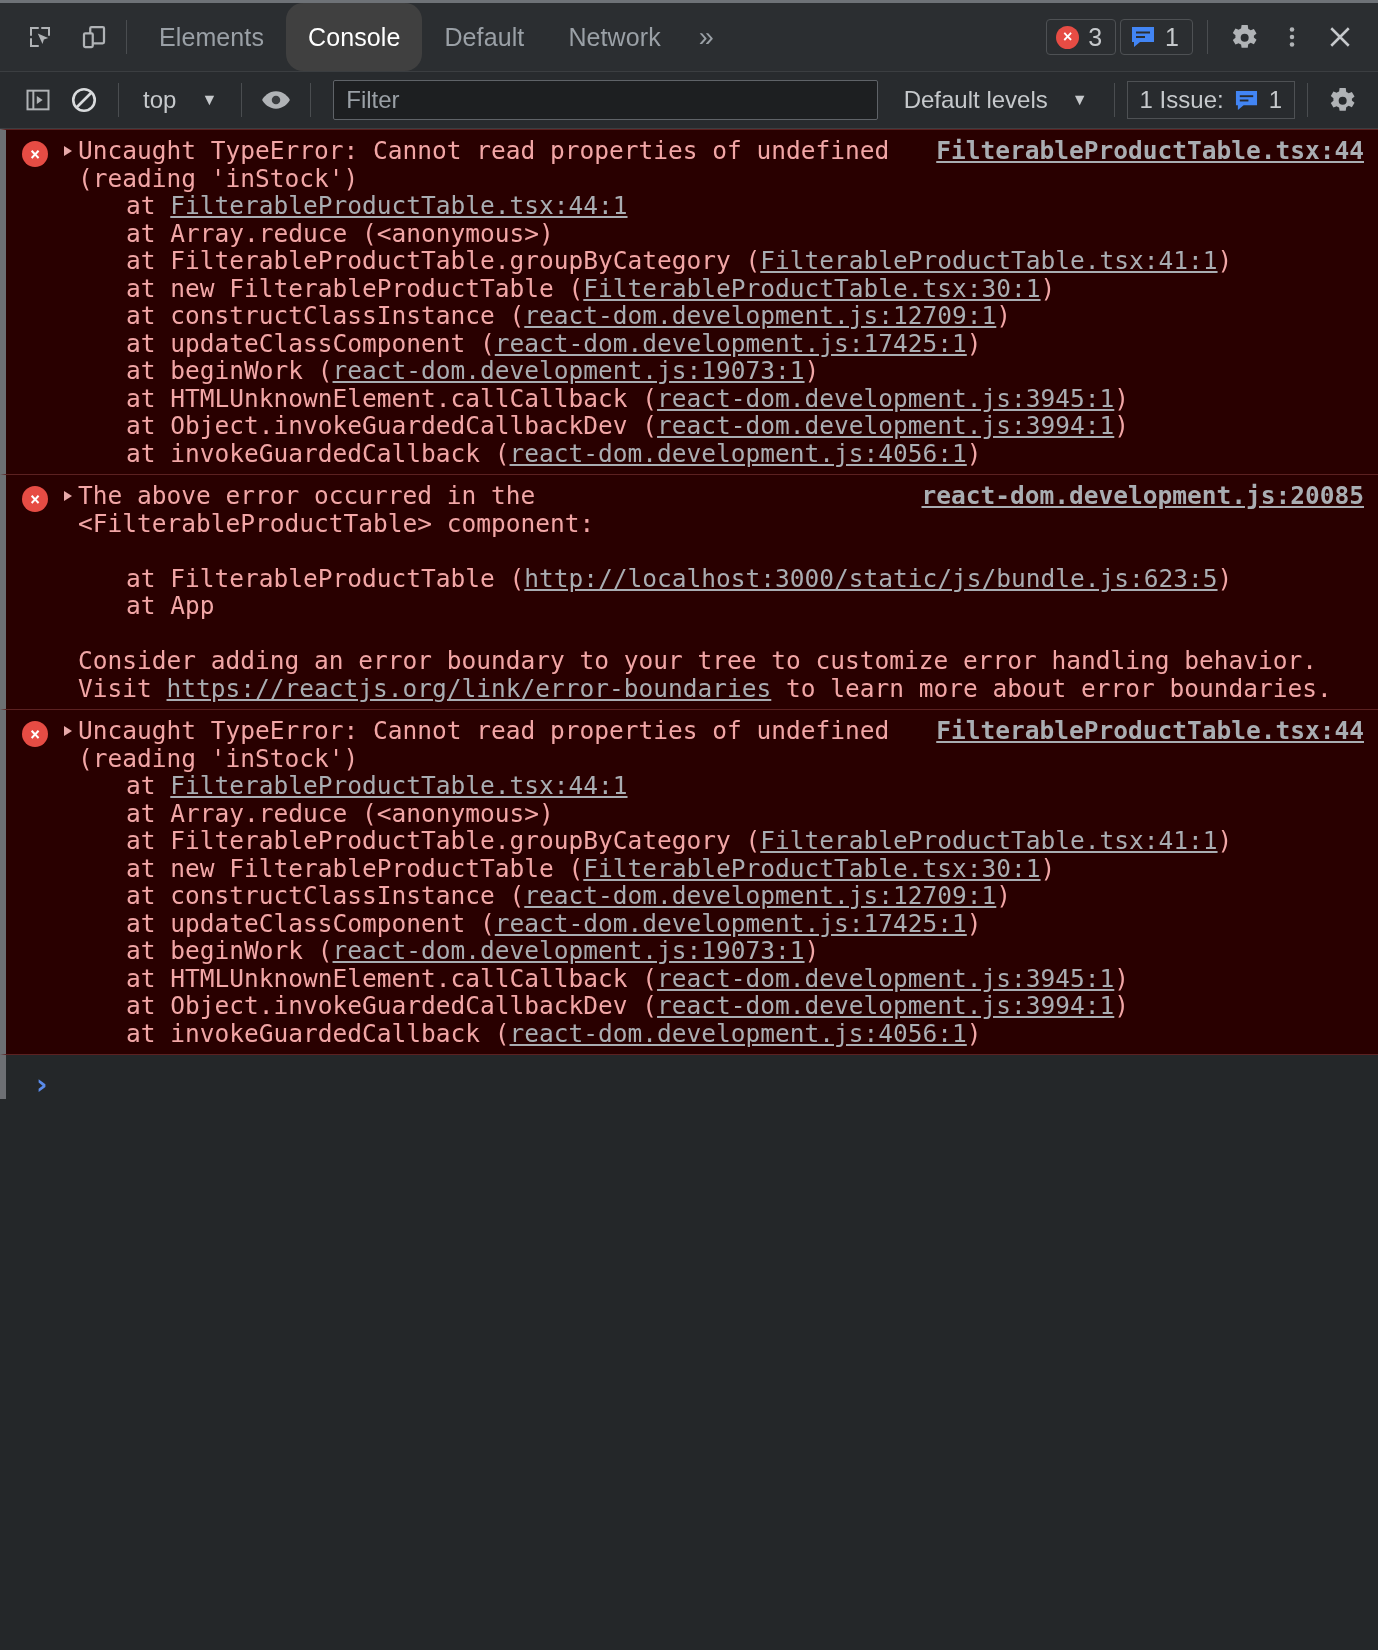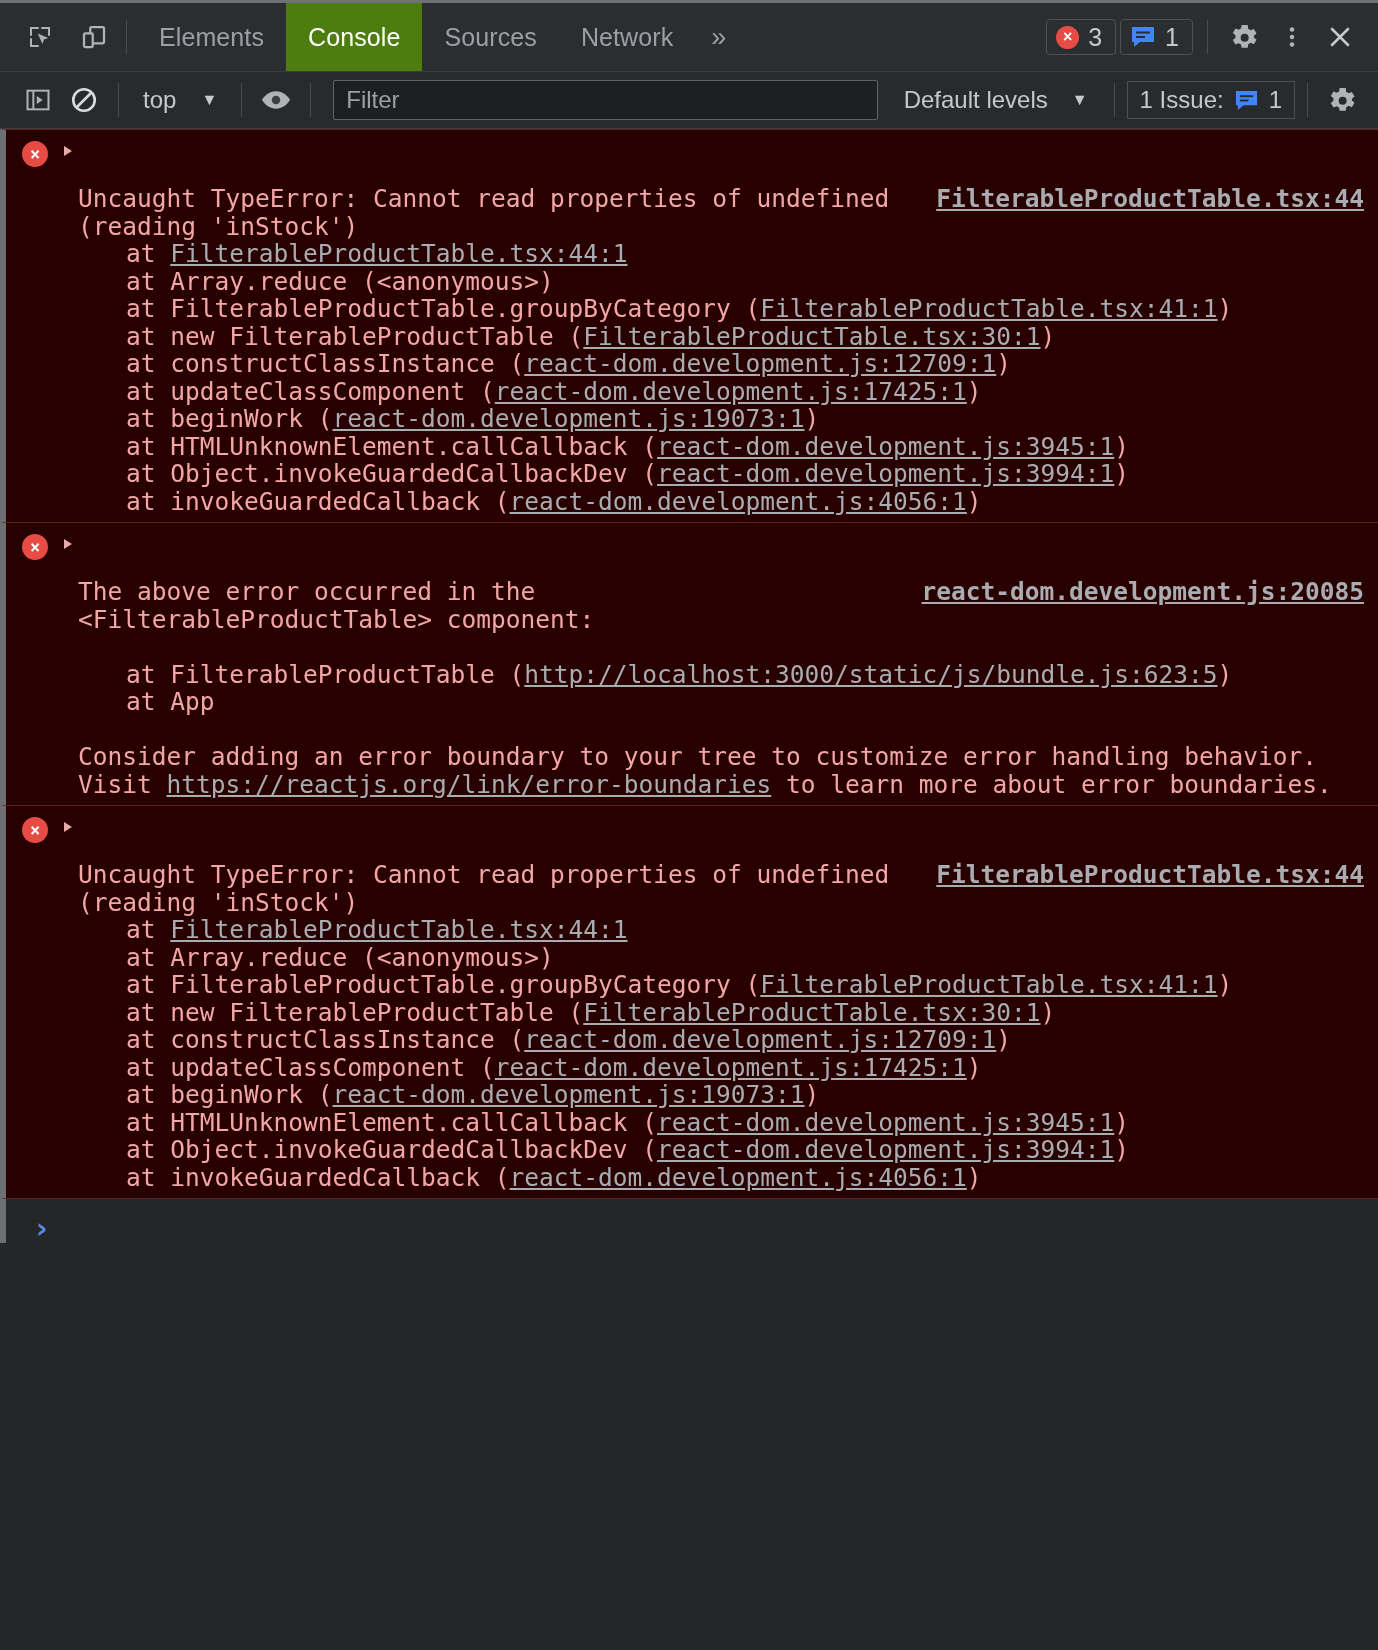--- a/index.html
+++ b/index.html
@@ -62,22 +62,23 @@
   }
   .tab {
     display: flex;
     align-items: center;
     padding: 0 22px;
     font-size: 25px;
     color: #9aa0a6;
     letter-spacing: .1px;
   }
   .tab.selected {
-    background: #4d7c0f;
+    background: #404040;
     color: #ffffff;
+    border-radius: 17px;
   }
   .tab-more {
     display: flex;
     align-items: center;
     padding: 0 16px;
     font-size: 27px;
     color: #9aa0a6;
   }
   .tb-right {
     margin-left: auto;
@@ -230,21 +231,20 @@
     padding-right: 14px;
     font-size: 24.5px;
     line-height: 27.5px;
     color: #f2a6a6;
     white-space: pre-wrap;
     word-break: break-word;
   }
   .hdr-row {
     display: flex;
     align-items: flex-end;
-    margin-top: 48px;
   }
   .hdr-text { flex: 1; }
   .src-link {
     color: #a9adb2;
     text-decoration: underline;
     white-space: nowrap;
     margin-left: 14px;
     flex-shrink: 0;
     font-weight: bold;
   }
@@ -300,21 +300,21 @@
           <rect x="4" y="9" width="7" height="11" rx="1" fill="#2b2e31" stroke="#b0b3b6" stroke-width="1.8"></rect>
         </svg>
       </div>
     </div>
 
     <div class="vdiv"></div>
 
     <div class="tabs">
       <div class="tab">Elements</div>
       <div class="tab selected">Console</div>
-      <div class="tab">Sources</div>
+      <div class="tab">Default</div>
       <div class="tab">Network</div>
       <div class="tab-more">»</div>
     </div>
 
     <div class="tb-right">
       <div class="countbox">
         <span class="err-dot">×</span>
         <span class="num">3</span>
       </div>
       <div class="countbox">

